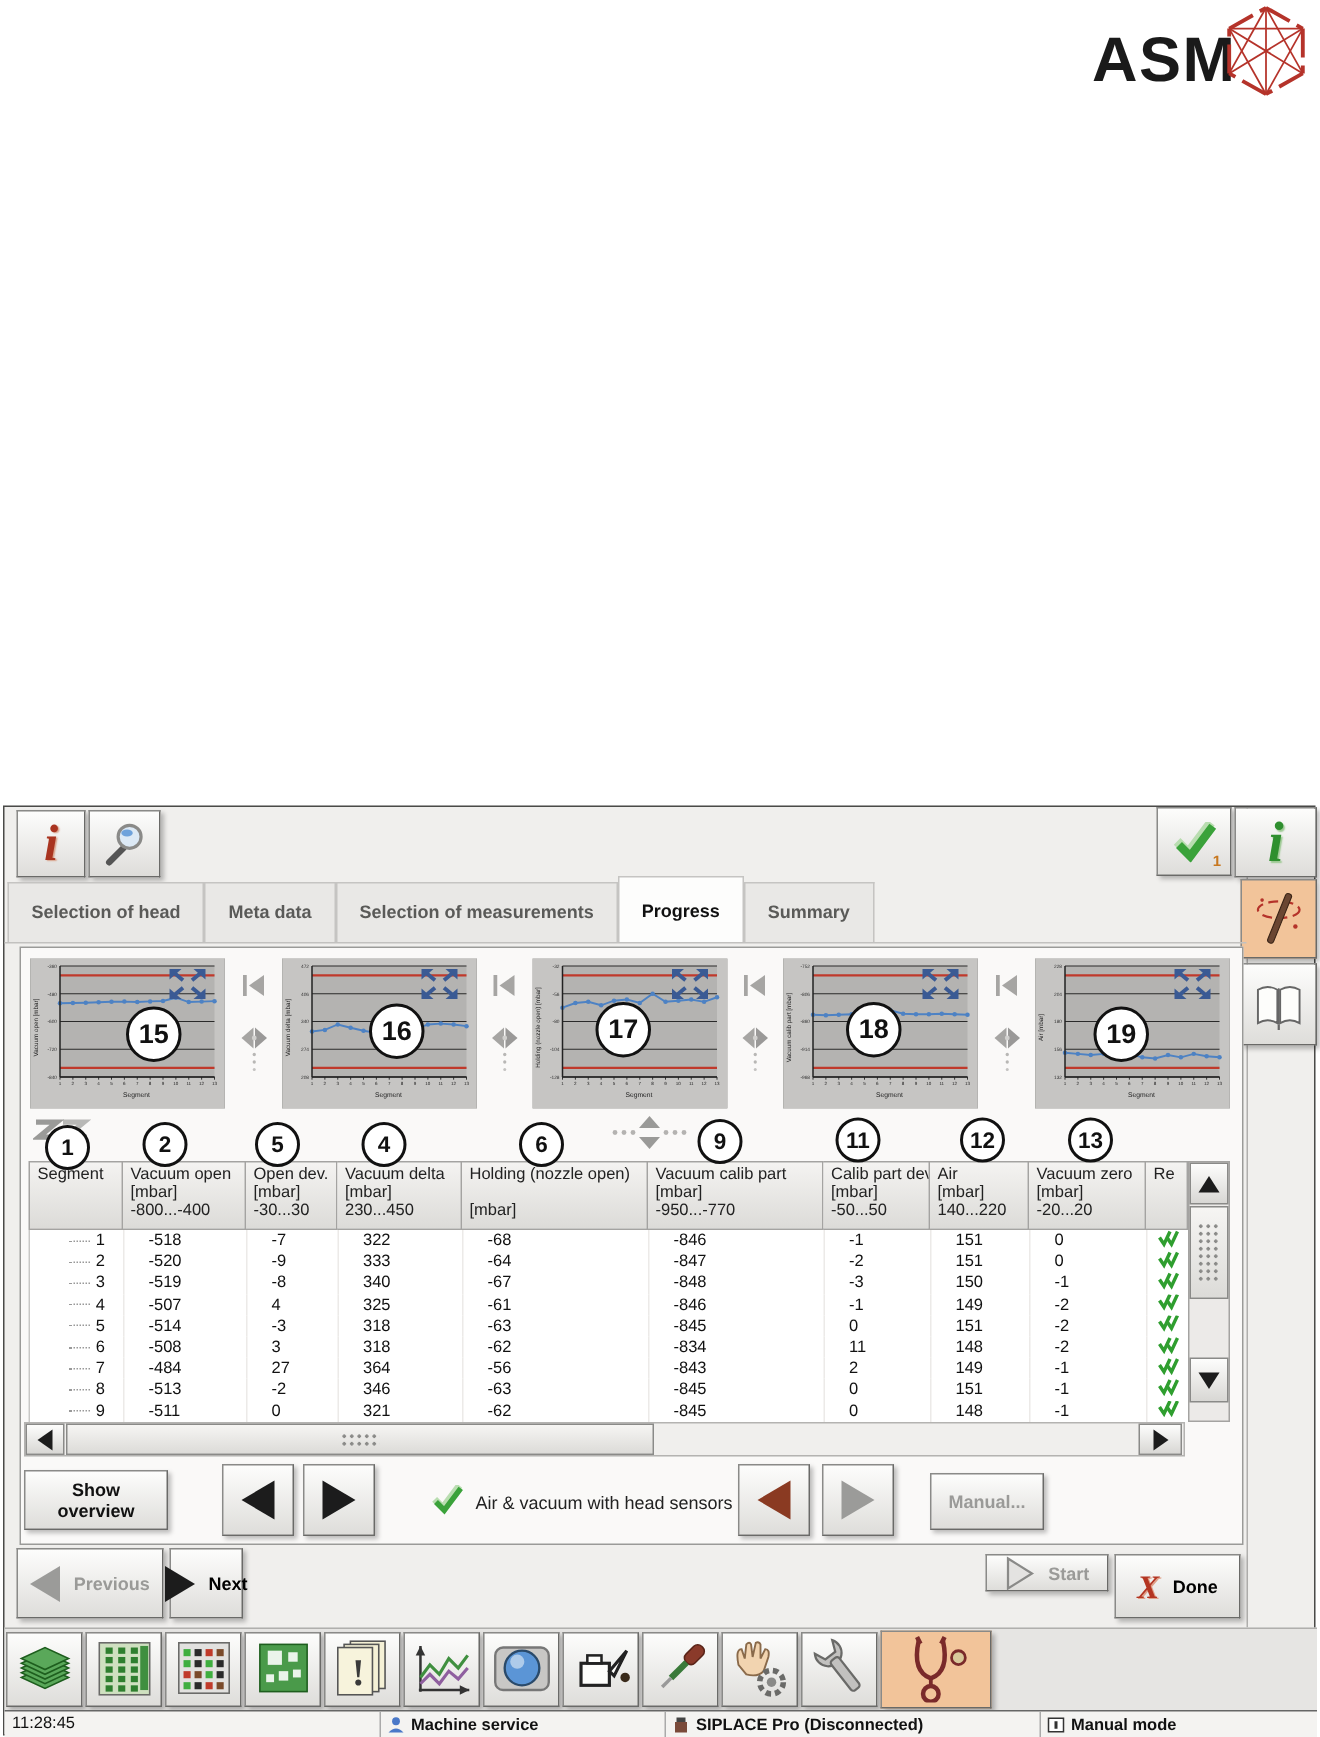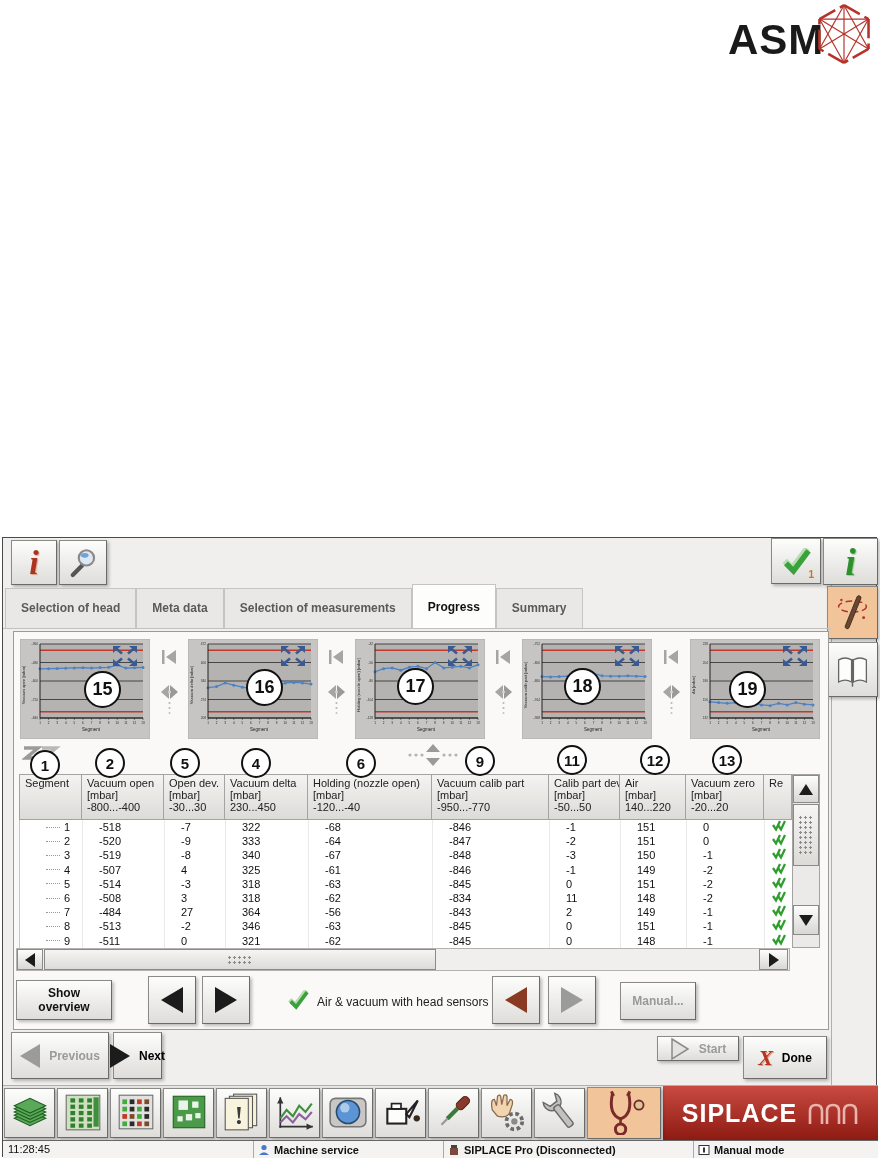--- a/index.html
+++ b/index.html
@@ -569,21 +569,21 @@
           <div class="th" style="width: 61px;">
             <span>Open dev.</span>
             <span>[mbar]</span>
             <span>-30...30</span>
           </div>
           <div class="th" style="width: 83px;">
             <span>Vacuum delta</span>
             <span>[mbar]</span>
             <span>230...450</span>
           </div>
-          <div class="th" style="width: 124px;">
+          <div class="th" style="width: 124px; gap: 12px;">
             <span>Holding (nozzle open)</span>
             <span>[mbar]</span>
             <span>-120...-40</span>
           </div>
           <div class="th" style="width: 117px;">
             <span>Vacuum calib part</span>
             <span>[mbar]</span>
             <span>-950...-770</span>
           </div>
           <div class="th" style="width: 71px;">
@@ -1002,30 +1002,20 @@
           <polygon points="2,2 18,12 2,22" fill="#e4e3e1" stroke="#8a8a88" stroke-width="1.5"></polygon>
         </svg>
       <span class="gray-text">Start</span>
     </button>
     <button class="btn3d wiz-btn" style="left:740px;top:498px;width:84px;height:43px;">
       <span class="done-x">X</span>
       <span>Done</span>
     </button>
 
     <div class="taskbar" id="taskbar">
-      <div class="banner">
-        <span class="banner-text">SIPLACE</span>
-        <svg width="52" height="24" viewBox="0 0 52 24">
-          <g stroke="#e9b4ad" stroke-width="2.6" fill="none">
-            <path d="M3 22 V9 Q3 3 9 3 Q15 3 15 9 V22"></path>
-            <path d="M20 22 V9 Q20 3 26 3 Q32 3 32 9 V22"></path>
-            <path d="M37 22 V9 Q37 3 43 3 Q49 3 49 9 V22"></path>
-          </g>
-        </svg>
-      </div>
     <button class="btn3d task-btn" style="left: 1px;">
           <span><svg width="42" height="42" viewBox="0 0 40 40">
               <polygon points="5,26 20,19 35,26 20,33" fill="#5aa85a" stroke="#1e5e1e" stroke-width="1"></polygon>
               <polygon points="5,23 20,16 35,23 20,30" fill="#5aa85a" stroke="#1e5e1e" stroke-width="1"></polygon>
               <polygon points="5,20 20,13 35,20 20,27" fill="#5aa85a" stroke="#1e5e1e" stroke-width="1"></polygon>
               <polygon points="5,17 20,10 35,17 20,24" fill="#5aa85a" stroke="#1e5e1e" stroke-width="1"></polygon>
               <polygon points="5,14 20,7 35,14 20,21" fill="#5aa85a" stroke="#1e5e1e" stroke-width="1"></polygon>
             </svg></span>
         </button>
         <button class="btn3d task-btn" style="left: 54px;">

